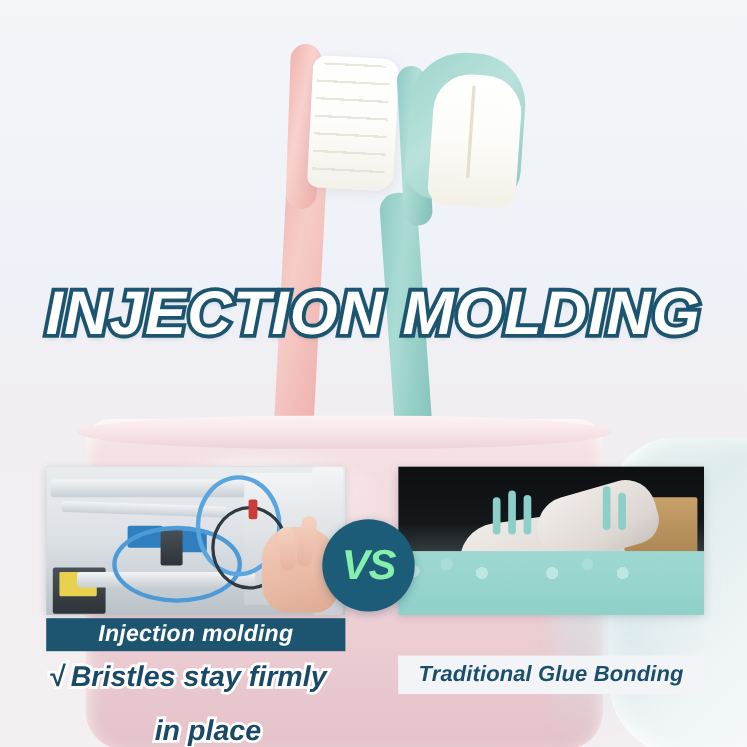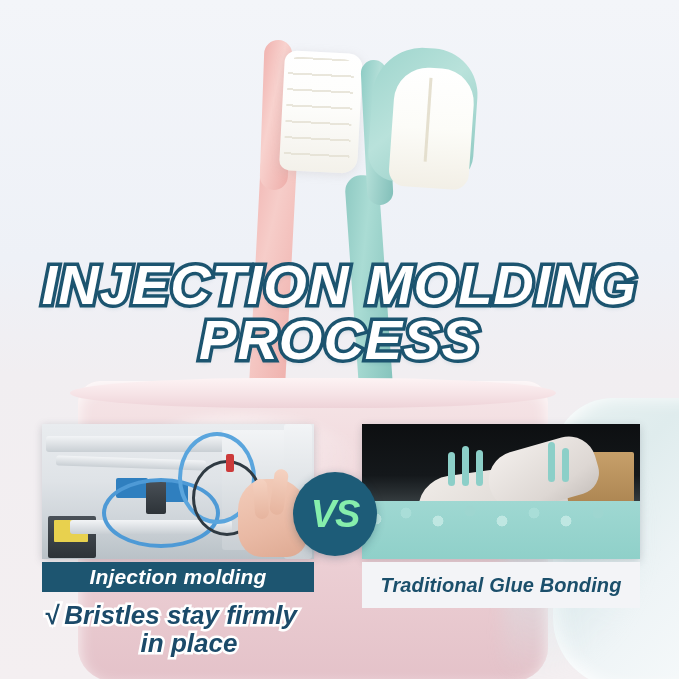--- a/index.html
+++ b/index.html
@@ -219,21 +219,21 @@
 
   
   .cap-left{
     position:absolute;left:42px;top:562px;width:272px;height:30px;
     background:#1d5570;
     display:flex;align-items:center;justify-content:center;
     color:#ffffff;font-size:21px;font-weight:700;
     letter-spacing:.2px;
   }
   .cap-right{
-    position:absolute;left:362px;top:562px;width:278px;height:46px;
+    position:absolute;left:362px;top:596px;width:278px;height:35px;
     background:#f3f4f7;
     display:flex;align-items:center;justify-content:center;
     color:#1b4f6b;font-size:20px;font-weight:700;
     letter-spacing:.1px;
   }
 
   
   .bullet{
     position:absolute;
     font-weight:900;
@@ -245,21 +245,21 @@
   }
   .bullet-left{left:44px;top:602px;width:300px;}
   .bullet-right{left:360px;top:602px;width:300px;}
   .bullet .mark{
     display:inline-block;
     margin-right:6px;
     font-size:26px;
     font-weight:700;
   }
   .bullet .txt{display:inline;}
-  .bullet .line2{display:block;text-align:center;padding-right:10px;}
+  .bullet .line2{display:block;text-align:center;padding-right:10px;margin-top:21px;}
   .bullet-right .line2{text-align:center;padding-right:0;}
 </style>
 </head>
 <body>
 
 <div class="stage">
 
   <div class="bg-wash"></div>
 
   <div class="brush">
@@ -277,21 +277,20 @@
 
   <div class="cup-pink"></div>
   <div class="cup-pink-rim"></div>
   <div class="cup-pink-sheen"></div>
 
   <div class="cup-teal"></div>
   <div class="cup-teal-shadow"></div>
 
   <div class="headline">
     <span class="l1">INJECTION MOLDING</span>
-    <span class="l2">PROCESS</span>
   </div>
 
   <div class="photo photo-left">
     <div class="machine">
       <div class="m-rail" style="left:4px;top:12px;width:180px;height:16px;"></div>
       <div class="m-rail" style="left:14px;top:34px;width:150px;height:10px;transform:rotate(2deg);"></div>
       <div class="m-rail" style="left:180px;top:6px;width:70px;height:120px;"></div>
       <div class="m-rail" style="left:242px;top:0;width:28px;height:135px;"></div>
       <div class="m-dark" style="left:6px;top:92px;width:48px;height:42px;"></div>
       <div class="m-yellow" style="left:12px;top:96px;width:34px;height:22px;"></div>

